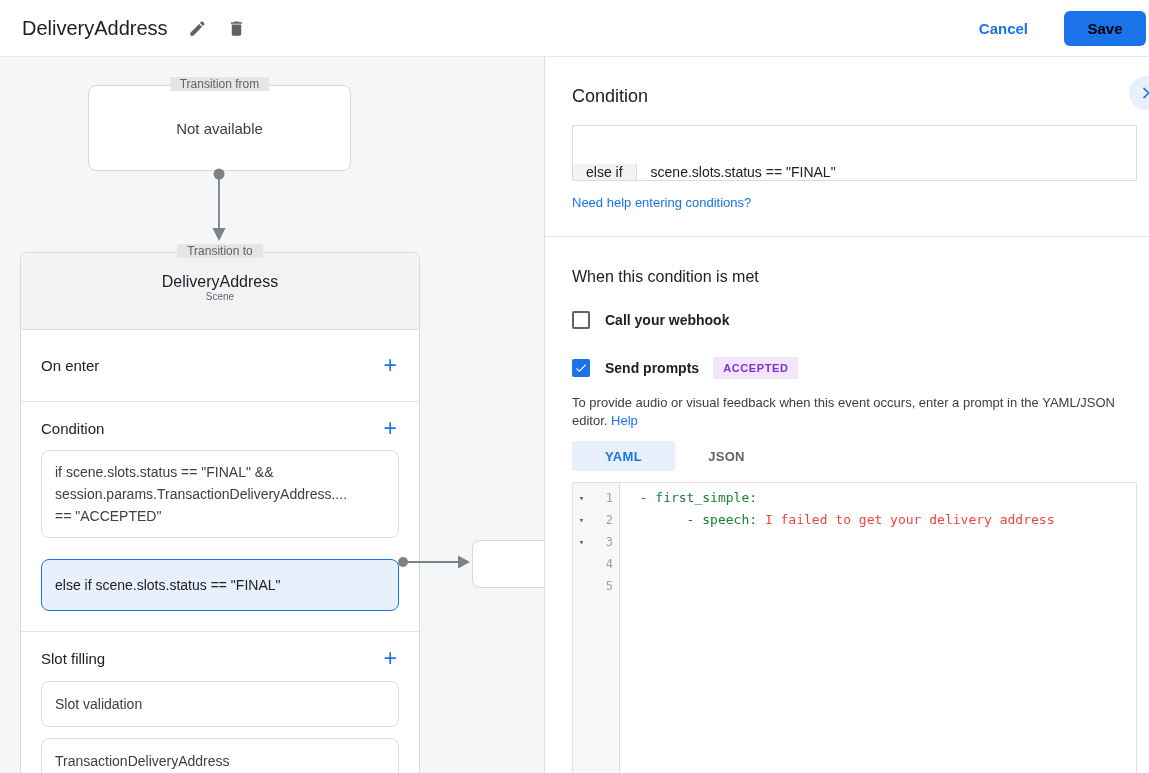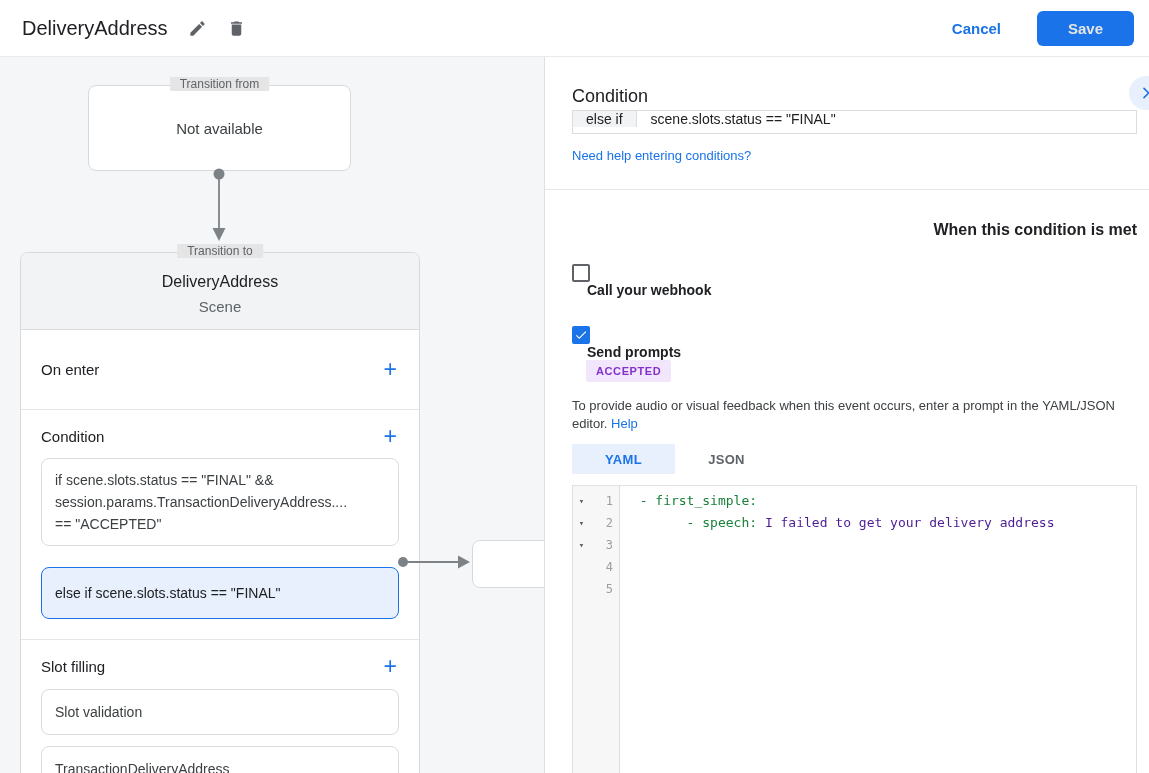--- a/index.html
+++ b/index.html
@@ -12,42 +12,42 @@
     background:#fff; border-bottom:1px solid #e8eaed; display:flex; align-items:center; }
   .topbar-title { font-size:20px; color:#202124; margin-left:22px; }
   .icon-btn { border:none; background:transparent; cursor:pointer; padding:6px;
     display:flex; align-items:center; justify-content:center; }
   .icon-btn svg { width:19px; height:19px; fill:#5f6368; }
   .icon-btn.edit { margin-left:14px; }
   .icon-btn.trash { margin-left:8px; }
   .topbar-spacer { flex:1; }
   .btn-text { border:none; background:transparent; color:#1a73e8; font-size:15px;
     font-weight:bold; cursor:pointer; padding:8px 12px; margin-right:24px; }
-  .btn-primary { border:none; background:#1a73e8; color:#e5e5e5; font-size:15px;
-    font-weight:bold; cursor:pointer; border-radius:6px; width:97px; height:35px;
-    margin-right:15px; }
+  .btn-primary { border:none; background:#1a73e8; color:#000000; font-size:15px;
+    font-weight:bold; cursor:pointer; border-radius:6px; width:82px; height:35px;
+    margin-right:3px; }
 
   
   .diagram { position:absolute; left:0; top:57px; width:545px; height:716px;
     background:#f5f6f8; border-right:1px solid #e0e0e0; overflow:hidden; }
   .node-legend { position:absolute; top:-9px; left:50%; transform:translateX(-50%);
     background:#e5e5e5; padding:0 10px; font-size:12px; color:#5f6368; white-space:nowrap; }
   .from-node { position:absolute; left:88px; top:28px; width:263px; height:86px;
     background:#fff; border:1px solid #d7d9dd; border-radius:8px;
     display:flex; align-items:center; justify-content:center; }
   .from-node-text { font-size:15px; color:#3c4043; }
   .flow-arrow { position:absolute; }
 
   .scene-card { position:absolute; left:20px; top:195px; width:400px; height:600px;
     background:#fff; border:1px solid #d7d9dd; border-radius:8px 8px 0 0; }
   .scene-header { background:#f1f3f4; border-radius:8px 8px 0 0; height:77px;
     border-bottom:1px solid #dadce0; text-align:center; padding-top:20px; cursor:pointer; }
   .scene-name { font-size:16px; color:#202124; }
-  .scene-type { font-size:15px; color:#5f6368; margin-top:7px; }
-  .row-onenter { height:80px; border-bottom:1px solid #e4e6e8; padding:0 20px;
+  .scene-type { font-size:10px; color:#5f6368; }
+  .row-onenter { height:72px; border-bottom:1px solid #e4e6e8; padding:0 20px;
     display:flex; align-items:center; justify-content:space-between; }
   .section-label { font-size:15px; color:#202124; }
   .add-btn { border:none; background:transparent; color:#1a73e8; font-size:23px;
     font-weight:normal; cursor:pointer; line-height:1; padding:0 2px; }
   .card-section { padding:15px 20px 20px 20px; }
   .card-section.bordered { border-bottom:1px solid #e4e6e8; }
   .section-head { display:flex; align-items:center; justify-content:space-between; }
   .cond-box { margin-top:10px; border:1px solid #dadce0; border-radius:8px;
     padding:10px 13px; font-size:14px; color:#3c4043; line-height:22px; cursor:pointer; }
   .cond-box.selected { margin-top:21px; background:#e8f0fe; border:1.5px solid #1a73e8;
@@ -60,31 +60,31 @@
 
   
   .panel { position:absolute; left:545px; top:57px; width:604px; height:716px;
     background:#fff; padding:0 12px 0 27px; }
   .panel-title { font-size:18px; font-weight:normal; color:#202124; margin-top:29px; }
   .collapse-btn { position:absolute; top:19px; right:-14px; width:34px; height:34px;
     border:none; border-radius:50%; background:#e8f0fe; cursor:pointer;
     display:flex; align-items:center; justify-content:center; }
   .collapse-btn svg { width:16px; height:16px; stroke:#1a73e8; stroke-width:2.4;
     fill:none; stroke-linecap:round; stroke-linejoin:round; }
-  .cond-input-row { margin-top:3px; height:24px; border:1px solid #dadce0;
-    display:flex; align-items:flex-start; background:#fff; }
+  .cond-input-row { margin-top:18px; height:56px; border:1px solid #dadce0;
+    display:flex; align-items:flex-end; background:#fff; }
   .cond-prefix { background:#f1f3f4; border-right:1px solid #dadce0; padding:0 13px;
     display:flex; align-items:center; font-size:14px; color:#202124; }
   .cond-value { flex:1; border:none; outline:none; padding:0 14px; font-size:14px;
     color:#202124; font-family:"Liberation Sans", sans-serif; background:transparent; }
   .link { color:#1a73e8; font-size:13px; text-decoration:none; cursor:pointer; }
   .help-link { display:inline-block; margin-top:14px; }
   .divider { border:none; border-top:1px solid #e4e6e8; margin:25px -12px 0 -27px; }
-  .when-title { font-size:16px; font-weight:bold; color:#202124; margin-top:31px;text-align:right; }
-  .check-row { display:flex; align-items:flex-start; margin-top:25px;flex-direction:column; }
+  .when-title { font-size:16px; font-weight:normal; color:#202124; margin-top:31px; }
+  .check-row { display:flex; align-items:center; margin-top:25px; }
   .check-row.second { margin-top:28px; }
   .checkbox { width:18px; height:18px; border:2px solid #5f6368; border-radius:2px;
     background:#fff; cursor:pointer; flex:none; }
   .checkbox.checked { border:none; background:#1a73e8; display:flex;
     align-items:center; justify-content:center; }
   .checkbox.checked svg { width:14px; height:14px; fill:#fff; }
   .check-label { font-size:14px; font-weight:bold; color:#202124; margin-left:15px; }
   .lang-badge { margin-left:14px; background:#f1e6fb; color:#8430ce; font-size:11px;
     font-weight:bold; letter-spacing:0.6px; padding:5px 10px; border-radius:2px; }
   .desc { margin-top:15px; font-size:13px; color:#3c4043; line-height:17.5px; width:556px; }
@@ -99,21 +99,21 @@
     background:#fff; }
   .gutter { width:47px; background:#f7f7f7; border-right:1px solid #ddd;
     padding-top:4px; flex:none; }
   .gutter-row { height:22px; display:flex; align-items:center; }
   .fold { width:17px; text-align:center; color:#616161; font-size:9px; cursor:pointer; }
   .lnum { flex:1; text-align:right; padding-right:6px; color:#9aa0a6; font-size:12px; }
   .code-area { flex:1; padding-top:4px; overflow:hidden; cursor:text; }
   .code-row { height:22px; line-height:22px; white-space:pre; padding-left:4px; }
   .code-row.active { background:#e4f0fb; }
   .code-row .key { color:#188038; }
-  .code-row .plain { color:#4c1d95; }
+  .code-row .plain { color:#ef4444; }
 </style>
 </head>
 <body>
 
 <div class="topbar">
   <div class="topbar-title">DeliveryAddress</div>
   <button class="icon-btn edit">
     <svg viewBox="0 0 24 24">
         <path d="M3 17.25V21h3.75L17.81 9.94l-3.75-3.75L3 17.25zM20.71 7.04c.39-.39.39-1.02 0-1.41l-2.34-2.34c-.39-.39-1.02-.39-1.41 0l-1.83 1.83 3.75 3.75 1.83-1.83z"></path>
       </svg>

